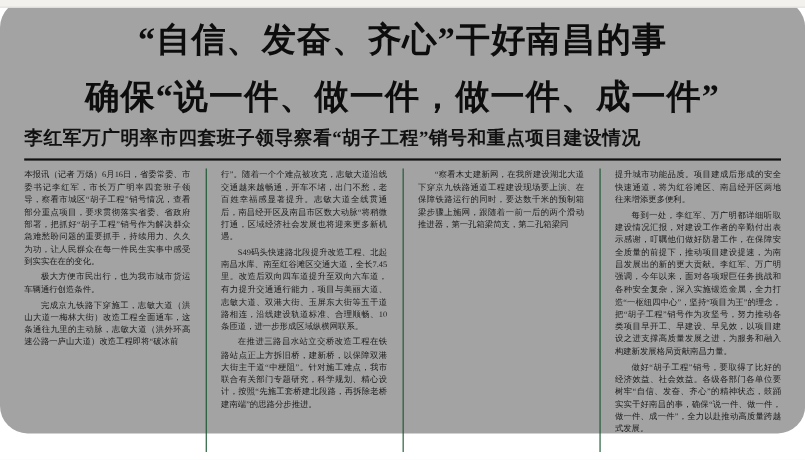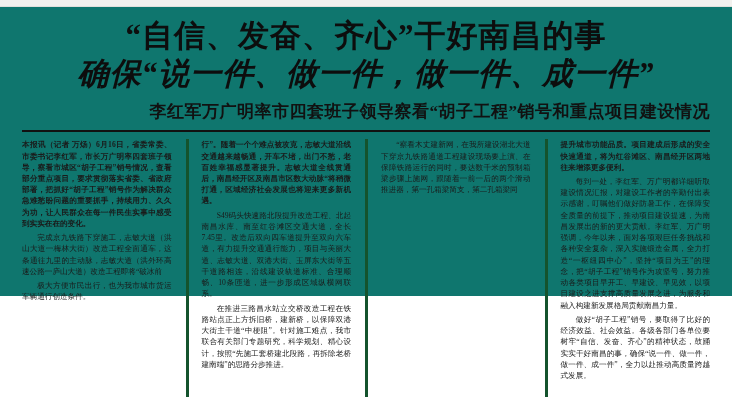--- a/index.html
+++ b/index.html
@@ -10,24 +10,25 @@
   body {
     width: 732px;
     height: 418px;
     overflow: hidden;
     font-family: "Liberation Serif", "DejaVu Serif", serif;
     color: #111;
   }
   .page {
     position: relative;
     width: 732px;
-    height: 296px;
-    background: #0f766e;
+    height: 394px;
+    background: #a3a3a3;
     box-sizing: border-box;
     padding: 10px 22px 8px 22px;
+    border-radius: 25px;
   }
   .rule-top {
     position: absolute;
     left: 0; right: 0; top: 0;
     height: 6px;
     background: #f2f1ee;
     border-bottom: 1px solid #e2e0dc;
   }
   .headline-block {
     margin-top: 8px;
@@ -39,26 +40,25 @@
     letter-spacing: 1px;
     line-height: 1.15;
     color: #0d0d0d;
     white-space: nowrap;
   }
   .headline-1 {
     font-size: 31px;
   }
   .headline-2 {
     font-size: 31px;
-    margin-top: 2px;
-    font-style: italic;
+    margin-top: 16px;
   }
   .subhead {
     margin-top: 9px;
-    text-align: right;
+    text-align: left;
     font-size: 17px;
     font-weight: bold;
     letter-spacing: 0.5px;
     color: #111;
     white-space: nowrap;
   }
   .hr-thick {
     margin: 7px 0 0 0;
     border: 0;
     border-top: 2px solid #111;
@@ -73,30 +73,29 @@
   .col {
     flex: 1 1 0;
     position: relative;
     font-size: 7.6px;
     line-height: 1.48;
     text-align: justify;
     color: #1a1a1a;
     overflow: hidden;
   }
   .col + .col {
-    border-left: 3px solid #14532d;
+    border-left: 1px solid #14532d;
     padding-left: 13px;
   }
   .col p {
     margin: 0 0 3px 0;
     text-indent: 2em;
   }
   .col p.noindent {
     text-indent: 0;
-    font-weight: bold;
   }
 </style>
 </head>
 <body>
 
 <div class="page">
 
   <div class="rule-top"></div>
 
   <div class="headline-block">
@@ -105,22 +104,22 @@
   </div>
 
   <div class="subhead">李红军万广明率市四套班子领导察看“胡子工程”销号和重点项目建设情况</div>
 
   <hr class="hr-thick">
 
   <div class="columns">
 
     <div class="col">
       <p class="noindent">本报讯（记者 万炀）6月16日，省委常委、市委书记李红军，市长万广明率四套班子领导，察看市城区“胡子工程”销号情况，查看部分重点项目，要求贯彻落实省委、省政府部署，把抓好“胡子工程”销号作为解决群众急难愁盼问题的重要抓手，持续用力、久久为功，让人民群众在每一件民生实事中感受到实实在在的变化。</p>
+      <p>极大方便市民出行，也为我市城市货运车辆通行创造条件。</p>
       <p>完成京九铁路下穿施工，志敏大道（洪山大道一梅林大街）改造工程全面通车，这条通往九里的主动脉，志敏大道（洪外环高速公路一庐山大道）改造工程即将“破冰前</p>
-      <p>极大方便市民出行，也为我市城市货运车辆通行创造条件。</p>
     </div>
 
     <div class="col">
       <p class="noindent">行”。随着一个个难点被攻克，志敏大道沿线交通越来越畅通，开车不堵，出门不愁，老百姓幸福感显著提升。志敏大道全线贯通后，南昌经开区及南昌市区数大动脉“将稍微打通，区域经济社会发展也将迎来更多新机遇。</p>
       <p>S49码头快速路北段提升改造工程、北起南昌水库、南至红谷滩区交通大道，全长7.45里。改造后双向四车道提升至双向六车道，有力提升交通通行能力，项目与美丽大道、志敏大道、双港大街、玉屏东大街等五干道路相连，沿线建设轨道标准、合理顺畅、10条匝道，进一步形成区域纵横网联系。</p>
       <p>在推进三路昌水站立交桥改造工程在铁路站点正上方拆旧桥，建新桥，以保障双港大街主干道“中梗阻”。针对施工难点，我市联合有关部门专题研究，科学规划、精心设计，按照“先施工套桥建北段路，再拆除老桥建南端”的思路分步推进。</p>
     </div>
 
     <div class="col">
       <p>“察看木丈建新网，在我所建设湖北大道下穿京九铁路通道工程建设现场要上演、在保障铁路运行的同时，要达数千米的预制箱梁步骤上施网，跟随着一前一后的两个滑动推进器，第一孔箱梁简支，第二孔箱梁同</p>

